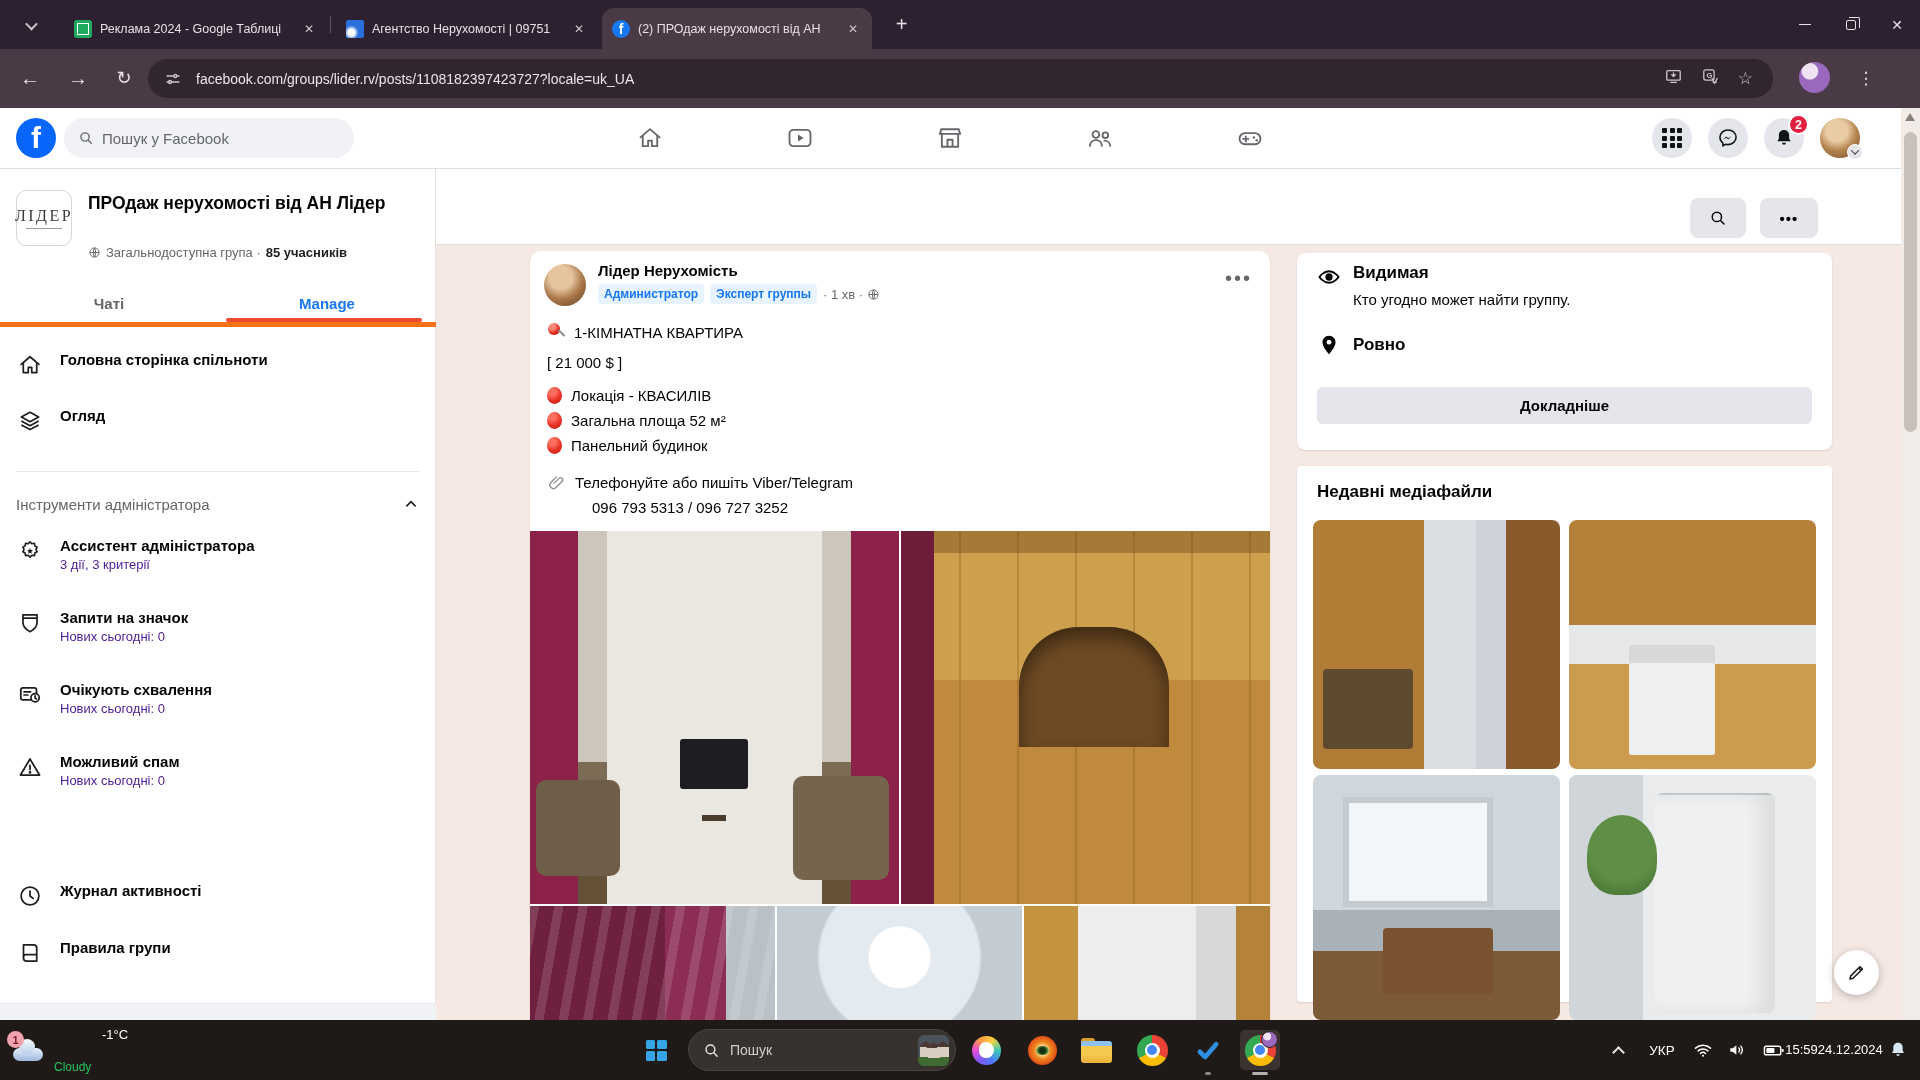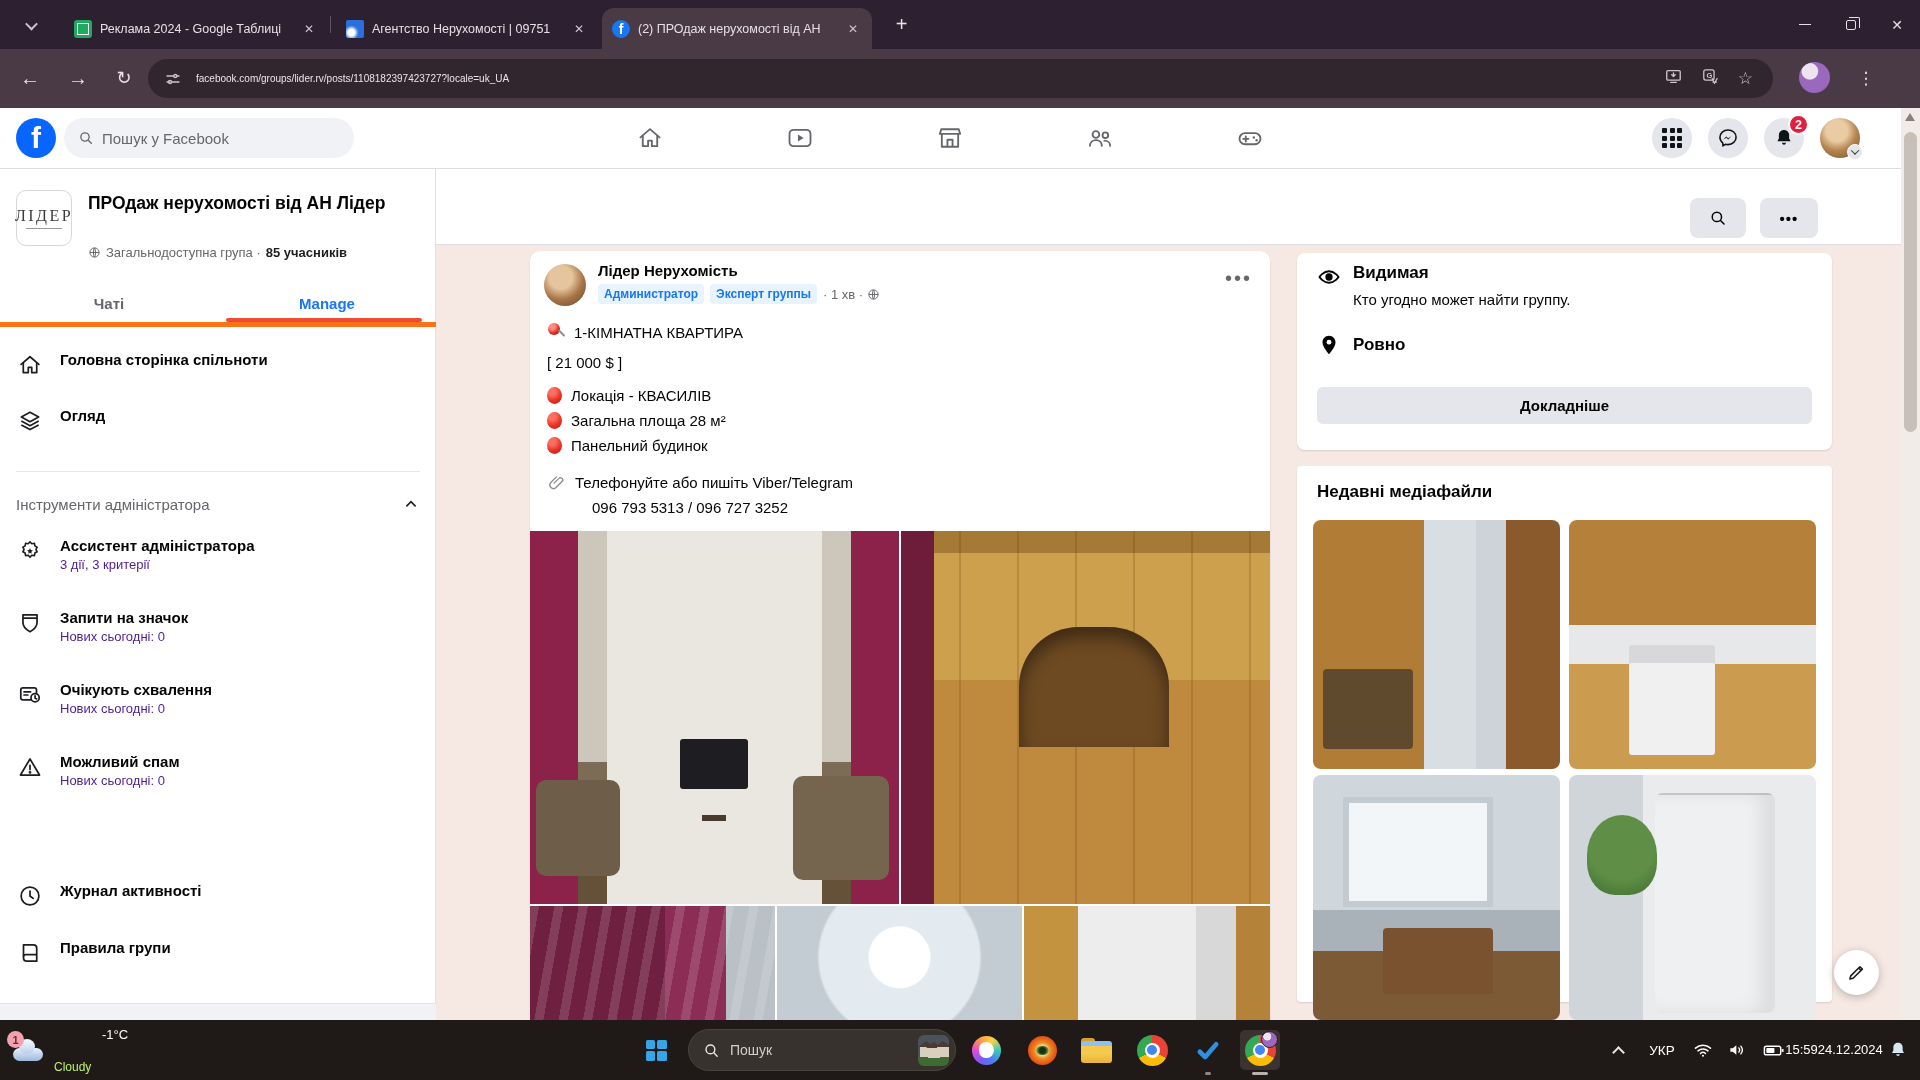--- a/index.html
+++ b/index.html
@@ -37,21 +37,21 @@
   .wc.close { font-size:14px; }
 
   
   #toolbar { position:absolute; left:0; top:49px; width:1920px; height:59px; background:#493a46; }
   .navbtn { position:absolute; top:11px; width:36px; height:36px; display:flex; align-items:center; justify-content:center;
             font-size:20px; color:#eae1e8; border-radius:50%; }
   #btn-back { left:12px; } #btn-fwd { left:60px; } #btn-reload { left:106px; font-size:18px; }
   .urlbar { position:absolute; left:148px; top:10px; width:1625px; height:39px; background:#31252e; border-radius:20px;
             display:flex; align-items:center; }
   .urlbar .tune { margin:0 14px 0 16px; display:flex; }
-  .url-text { font-size:10px; color:#ece4ea; white-space:nowrap; overflow:hidden; flex:1; }
+  .url-text { font-size:14px; color:#ece4ea; white-space:nowrap; overflow:hidden; flex:1; }
   .omni-ics { display:flex; align-items:center; gap:18px; margin-right:20px; color:#cfc4cc; }
   .omni-ics .star { font-size:17px; }
   .chrome-avatar { position:absolute; left:1799px; top:13px; width:31px; height:31px; border-radius:50%;
       background:radial-gradient(circle at 35% 30%, #efe3f2 0 26%, #9a68bd 30% 72%, #5e3a80); }
   .kebab-v { position:absolute; left:1851px; top:12px; width:30px; height:34px; color:#eae1e8; font-size:17px;
              display:flex; align-items:center; justify-content:center; }
 
   
   #fbheader { position:absolute; left:0; top:108px; width:1920px; height:61px; background:#fff;
               border-bottom:1px solid #dcdee3; z-index:3; }
@@ -206,21 +206,21 @@
   #taskbar { position:absolute; left:0; top:1020px; width:1920px; height:60px; background:#1f1a17; z-index:10; }
   .tb-weather { position:absolute; left:10px; top:6px; width:150px; height:48px; display:flex; align-items:center; border-radius:4px; }
   .cloud { position:relative; width:36px; height:30px; margin-right:8px; }
   .cloud::before { content:""; position:absolute; left:3px; bottom:4px; width:30px; height:13px; border-radius:8px;
       background:linear-gradient(#e8f1fb,#9db8dd); }
   .cloud::after { content:""; position:absolute; left:9px; bottom:11px; width:16px; height:15px; border-radius:50%;
       background:linear-gradient(#f6fafe,#b9cfe8); }
   .w-badge { position:absolute; left:-3px; top:-4px; width:17px; height:17px; border-radius:50%; background:#f0a3ae;
              color:#7c1f2d; font-size:11px; font-weight:bold; display:flex; align-items:center; justify-content:center; z-index:1; }
   .w-txt .t1 { font-size:13px; color:#fff;margin-left:48px; }
-  .w-txt .t2 { font-size:12px; color:#bef264; margin-top:18px; }
+  .w-txt .t2 { font-size:12px; color:#22c55e; margin-top:18px; }
   .tb-start { position:absolute; left:636px; top:10px; width:40px; height:40px; display:flex; align-items:center; justify-content:center; border-radius:5px; }
   .winlogo { width:21px; height:21px; display:grid; grid-template-columns:1fr 1fr; gap:2px; }
   .winlogo i { background:#35a5e5; border-radius:1.5px; }
   .tb-search { position:absolute; left:688px; top:9px; width:268px; height:42px; border-radius:21px;
                background:#38322e; border:1px solid #4a443f; display:flex; align-items:center; padding:0 6px 0 14px; }
   .tb-search .ph { font-size:14px; color:#d2cfca; margin-left:10px; flex:1; }
   .tb-search .thumb-img { width:31px; height:31px; border-radius:6px; overflow:hidden; position:relative;
       background:linear-gradient(180deg,#4a525b 0 70%, #3f6b33 70%); }
   .hs { position:absolute; bottom:9px; width:12px; height:10px; background:#d8cfc0; }
   .hs::before { content:""; position:absolute; left:-2px; top:-6px; border-left:8px solid transparent;
@@ -580,21 +580,21 @@
     </div>
     <div class="p-line" style="top:103px;">
       <span>[ 21 000 $ ]</span>
     </div>
     <div class="p-line" style="top:136px;">
       <span class="dot-red"></span>
       <span>Локація - КВАСИЛІВ</span>
     </div>
     <div class="p-line" style="top:161px;">
       <span class="dot-red"></span>
-      <span>Загальна площа 28 м²</span>
+      <span>Загальна площа 52 м²</span>
     </div>
     <div class="p-line" style="top:186px;">
       <span class="dot-red"></span>
       <span>Панельний будинок</span>
     </div>
     <div class="p-line" style="top:222px;">
       <span class="clip">
         <svg width="19" height="19" viewBox="0 0 24 24" fill="none" stroke="#8a8d91" stroke-width="1.7" stroke-linecap="round">
           <path d="M9 12.8l6-6a2.8 2.8 0 0 1 4 4l-7.6 7.6a4.6 4.6 0 0 1-6.5-6.5l7-7"></path>
         </svg>

